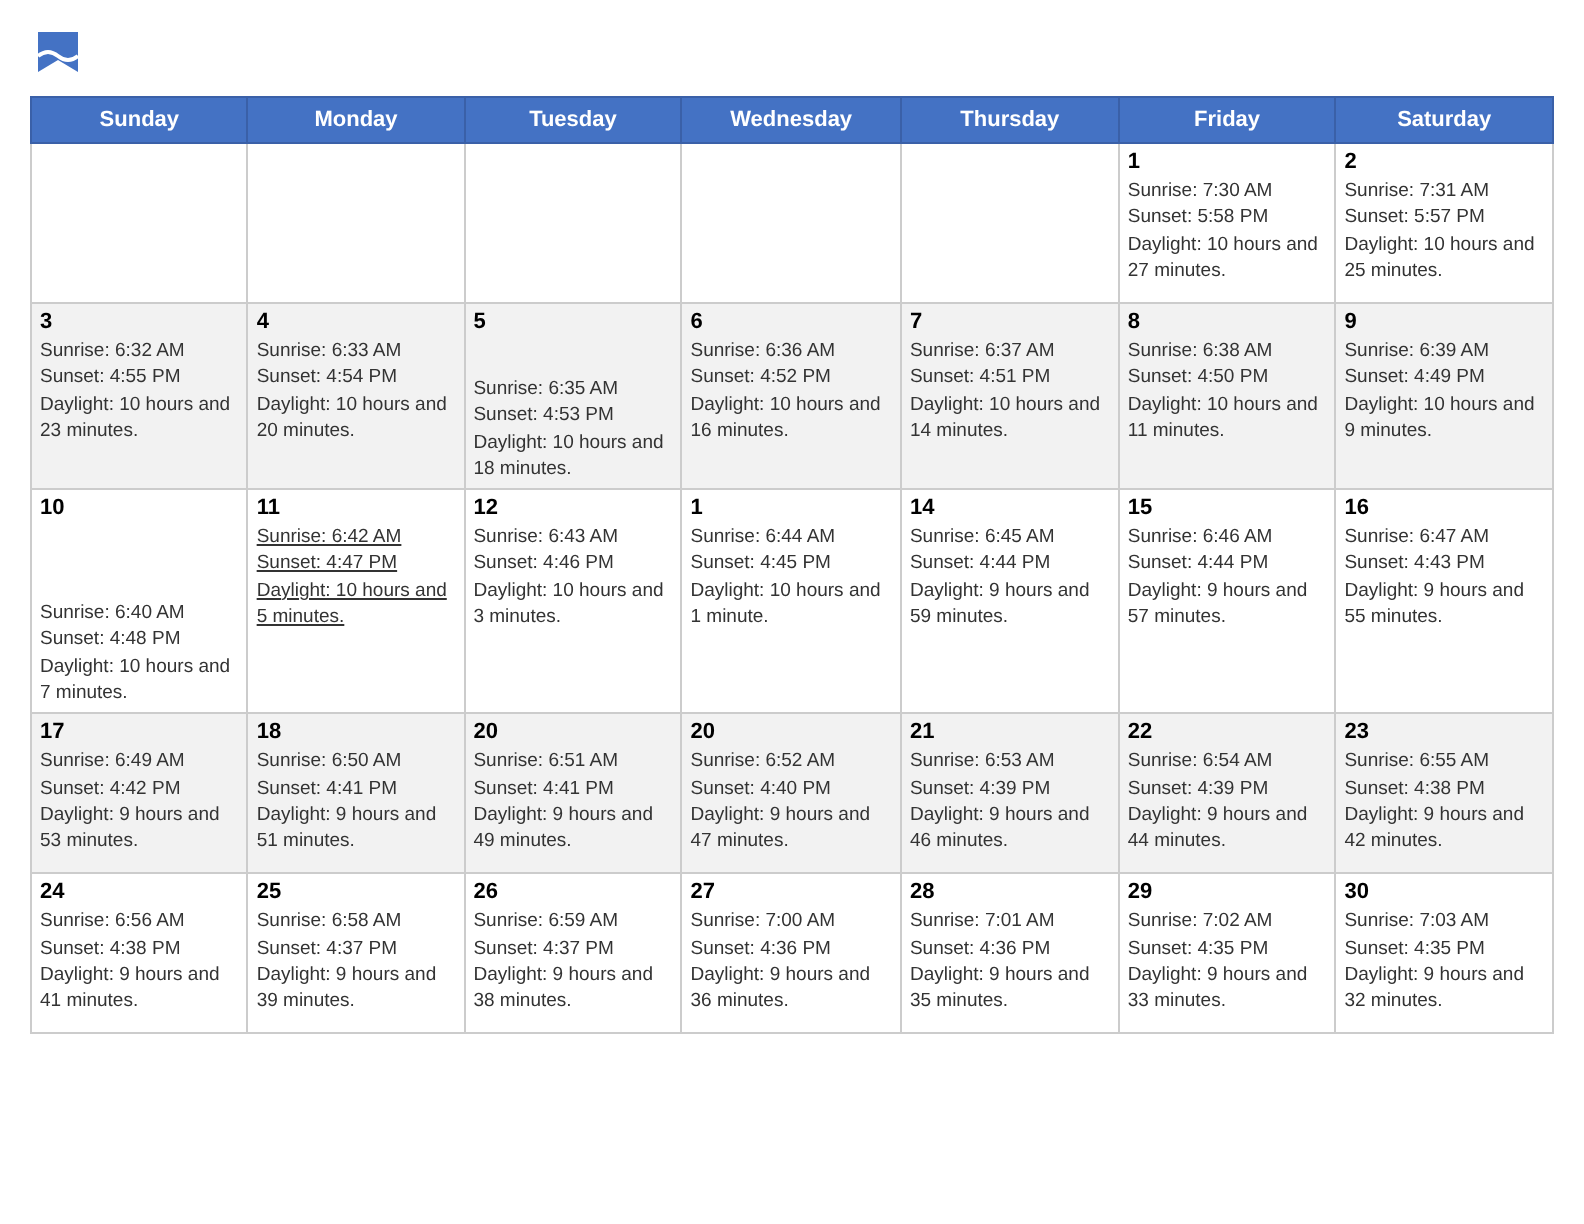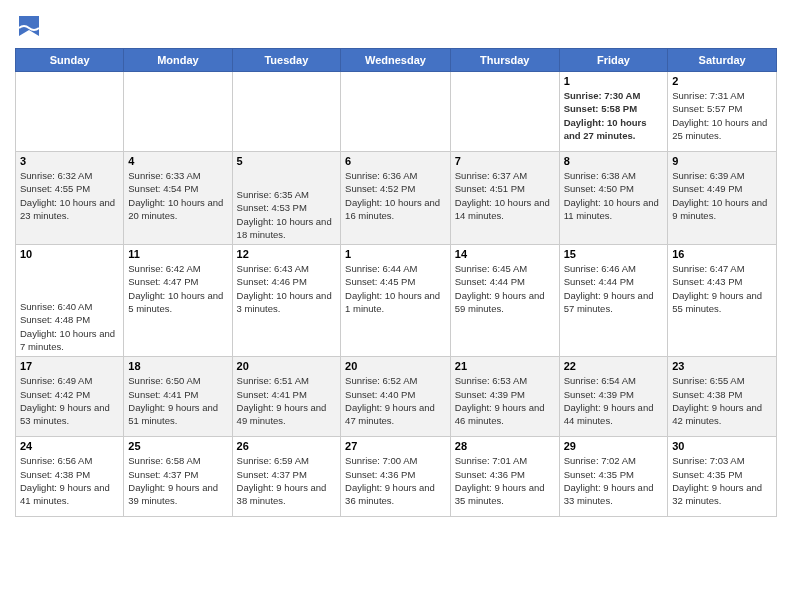--- a/index.html
+++ b/index.html
@@ -128,21 +128,21 @@
     </thead>
     <tbody id="calendar-body">
     <tr>
           <td class="empty-cell"></td>
           <td class="empty-cell"></td>
           <td class="empty-cell"></td>
           <td class="empty-cell"></td>
           <td class="empty-cell"></td>
           <td>
             <div class="day-number">1</div>
-            <div class="day-info" style="white-space: pre-line; font-weight: bold;">Sunrise: 7:30 AM
+            <div class="day-info" style="white-space: pre-line;">Sunrise: 7:30 AM
 Sunset: 5:58 PM
 Daylight: 10 hours and 27 minutes.</div>
           </td>
           <td>
             <div class="day-number">2</div>
             <div class="day-info" style="white-space: pre-line;">Sunrise: 7:31 AM
 Sunset: 5:57 PM
 Daylight: 10 hours and 25 minutes.</div>
           </td>
         </tr>
@@ -192,21 +192,21 @@
         </tr>
         <tr>
           <td>
             <div class="day-number">10</div>
             <div class="day-info" style="white-space: pre-line; margin-top: 40px;">Sunrise: 6:40 AM
 Sunset: 4:48 PM
 Daylight: 10 hours and 7 minutes.</div>
           </td>
           <td>
             <div class="day-number">11</div>
-            <div class="day-info" style="white-space: pre-line;">Sunrise: 6:42 AM
+            <div class="day-info" style="white-space: pre-line; text-decoration: underline;">Sunrise: 6:42 AM
 Sunset: 4:47 PM
 Daylight: 10 hours and 5 minutes.</div>
           </td>
           <td>
             <div class="day-number">12</div>
             <div class="day-info" style="white-space: pre-line;">Sunrise: 6:43 AM
 Sunset: 4:46 PM
 Daylight: 10 hours and 3 minutes.</div>
           </td>
           <td>

